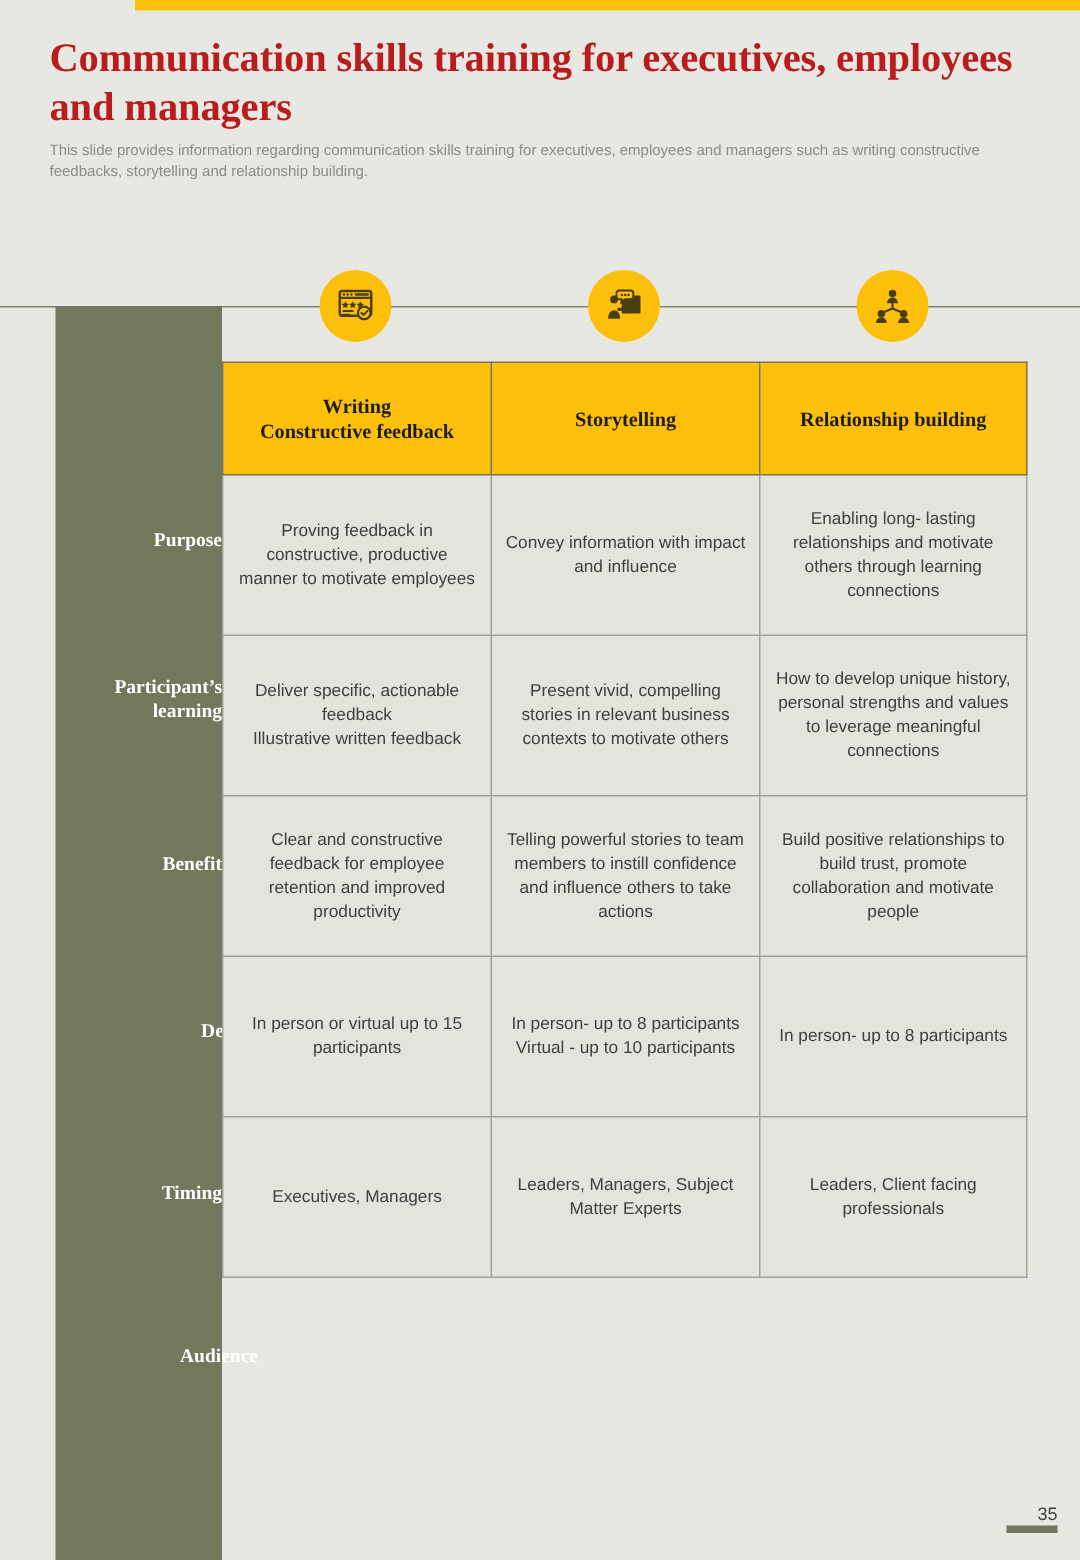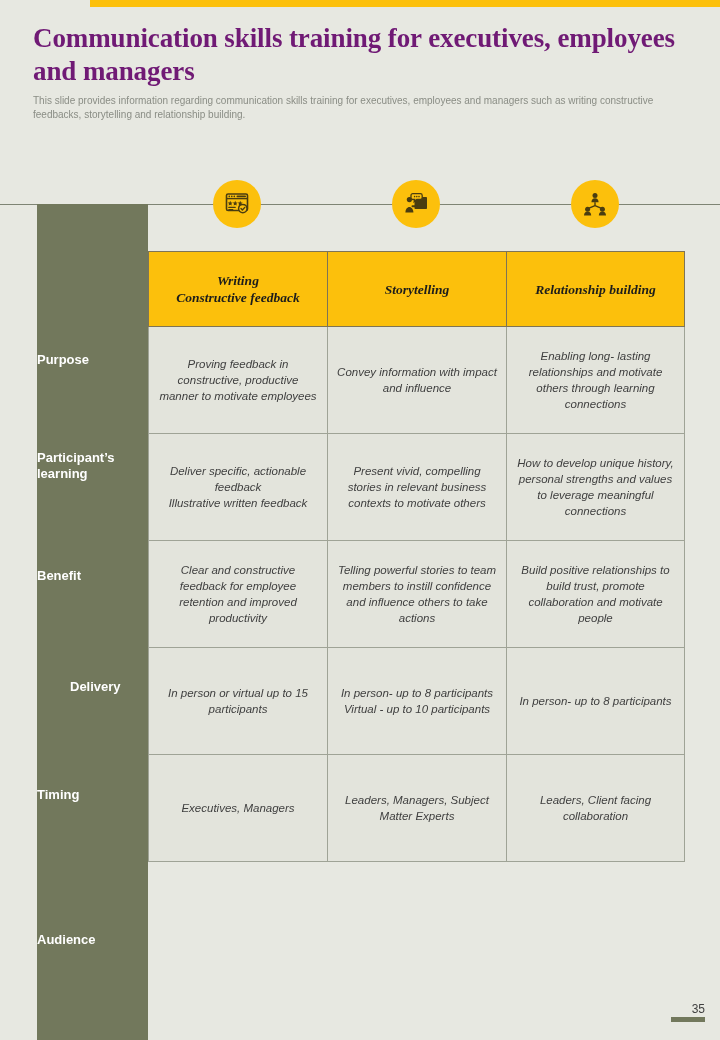--- a/index.html
+++ b/index.html
@@ -30,21 +30,21 @@
     position: absolute;
     left: 33px;
     top: 22px;
     width: 660px;
   }
   .slide-title {
     font-family: "Liberation Serif", serif;
     font-weight: bold;
     font-size: 27px;
     line-height: 33px;
-    color: #701a75;
+    color: #b91c1c;
     margin: 0 0 6px 0;
     letter-spacing: -0.1px;
   }
   .slide-subtitle {
     font-family: "Liberation Sans", sans-serif;
     font-size: 10px;
     line-height: 14px;
     color: #8a8d85;
     margin: 0;
     width: 655px;
@@ -92,34 +92,33 @@
     top: 204px;
     width: 111px;
     height: 836px;
     background: #72785c;
   }
   .row-label {
     position: absolute;
     left: 0;
     width: 111px;
     color: #ffffff;
-    font-family: Liberation Sans, sans-serif;
+    font-family: Liberation Serif, serif;
     font-weight: bold;
     font-size: 13px;
     line-height: 16px;
-    text-align: left;
+    text-align: right;
   }
 
   
   .table-wrap {
     position: absolute;
     left: 148px;
-    top: 251px;
+    top: 241px;
     width: 536px;
-    font-style: italic;
   }
   table.matrix {
     border-collapse: collapse;
     width: 536px;
     table-layout: fixed;
   }
   table.matrix col.c1 { width: 179px; }
   table.matrix col.c2 { width: 179px; }
   table.matrix col.c3 { width: 178px; }
 
@@ -228,21 +227,21 @@
   </div>
 
 </div>
 
 <div class="row-label-col">
   <div class="row-label" style="top:148px;">Purpose</div>
   <div class="row-label" style="top:246px;">Participant’s learning</div>
   <div class="row-label" style="top:364px;">Benefit</div>
   <div class="row-label" style="top:475px;margin-left:33px;">Delivery</div>
   <div class="row-label" style="top:583px;">Timing</div>
-  <div class="row-label" style="top:728px;">Audience</div>
+  <div class="row-label" style="top:692px;padding-left:24px;">Audience</div>
 </div>
 
 <div class="table-wrap">
   <table class="matrix">
     <colgroup>
         <col class="c1">
         <col class="c2">
         <col class="c3">
       </colgroup>
     <thead>
@@ -272,20 +271,20 @@
       </tr>
       <tr>
         <td>In person or virtual up to 15 participants</td>
         <td>In person- up to 8 participants
 Virtual - up to 10 participants</td>
         <td>In person- up to 8 participants</td>
       </tr>
       <tr>
         <td>Executives, Managers</td>
         <td>Leaders, Managers, Subject Matter Experts</td>
-        <td>Leaders, Client facing collaboration</td>
+        <td>Leaders, Client facing professionals</td>
       </tr>
     </tbody>
   </table>
 </div>
 
 <div class="page-num">35</div>
 <div class="page-num-bar"></div>
 
 </body></html>

